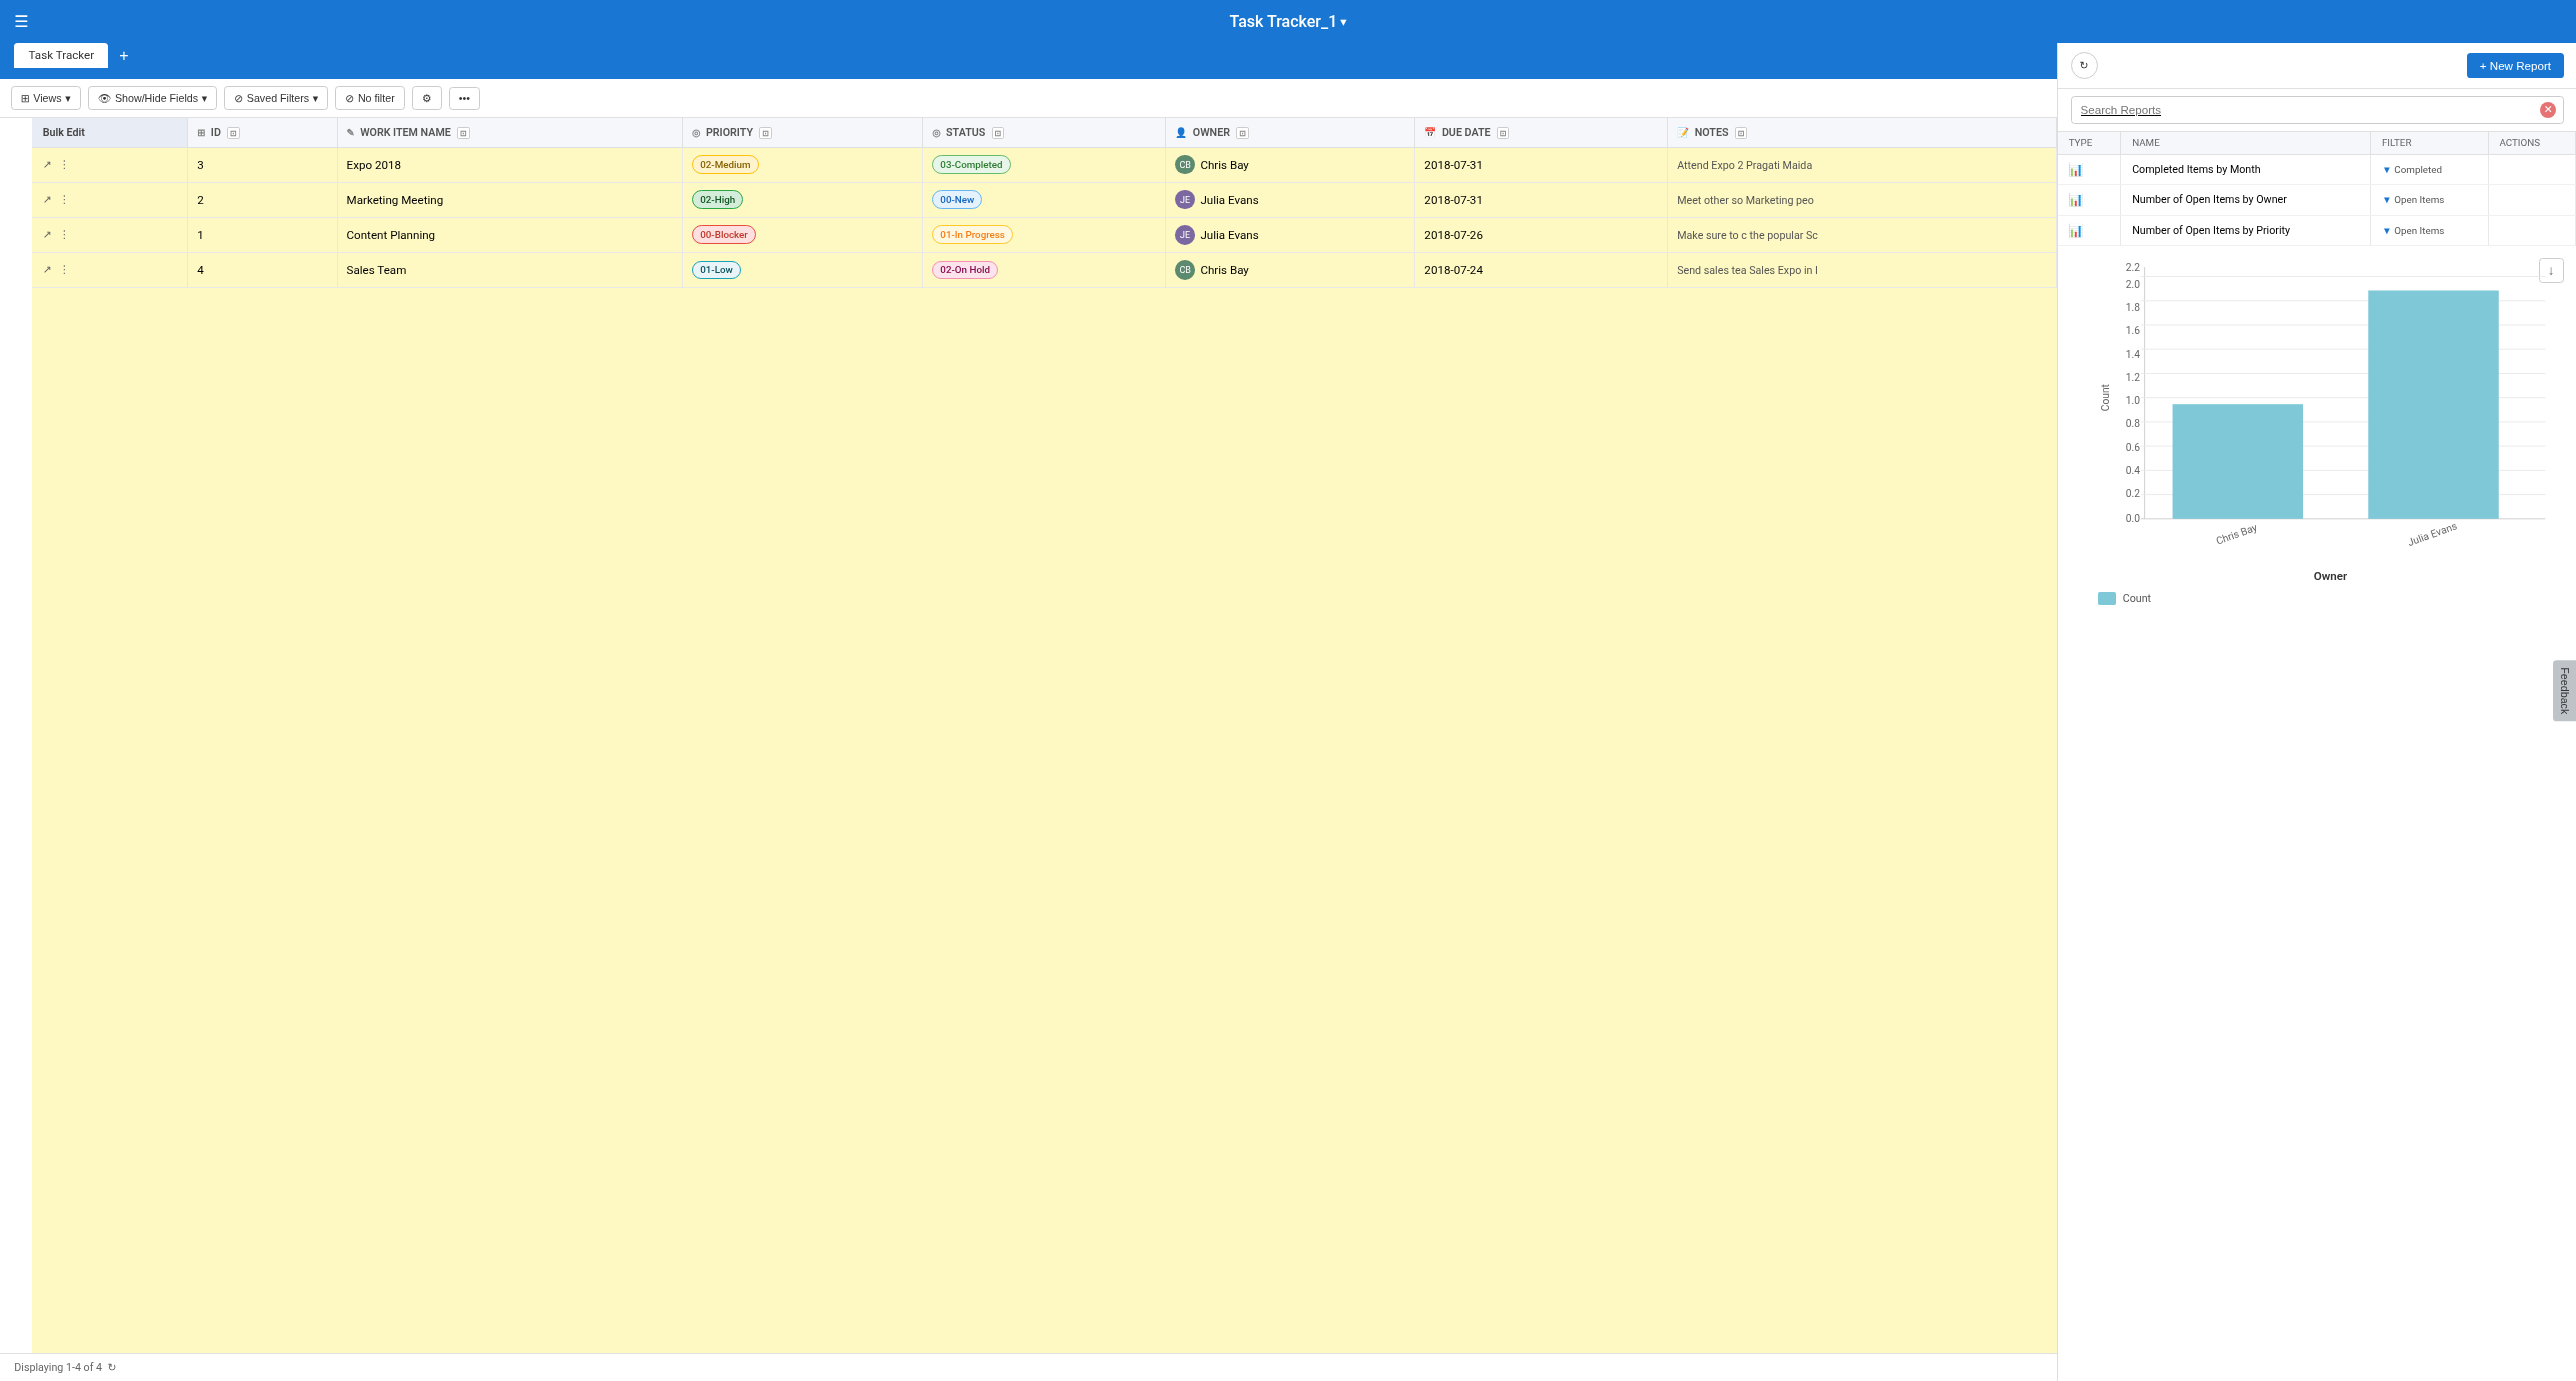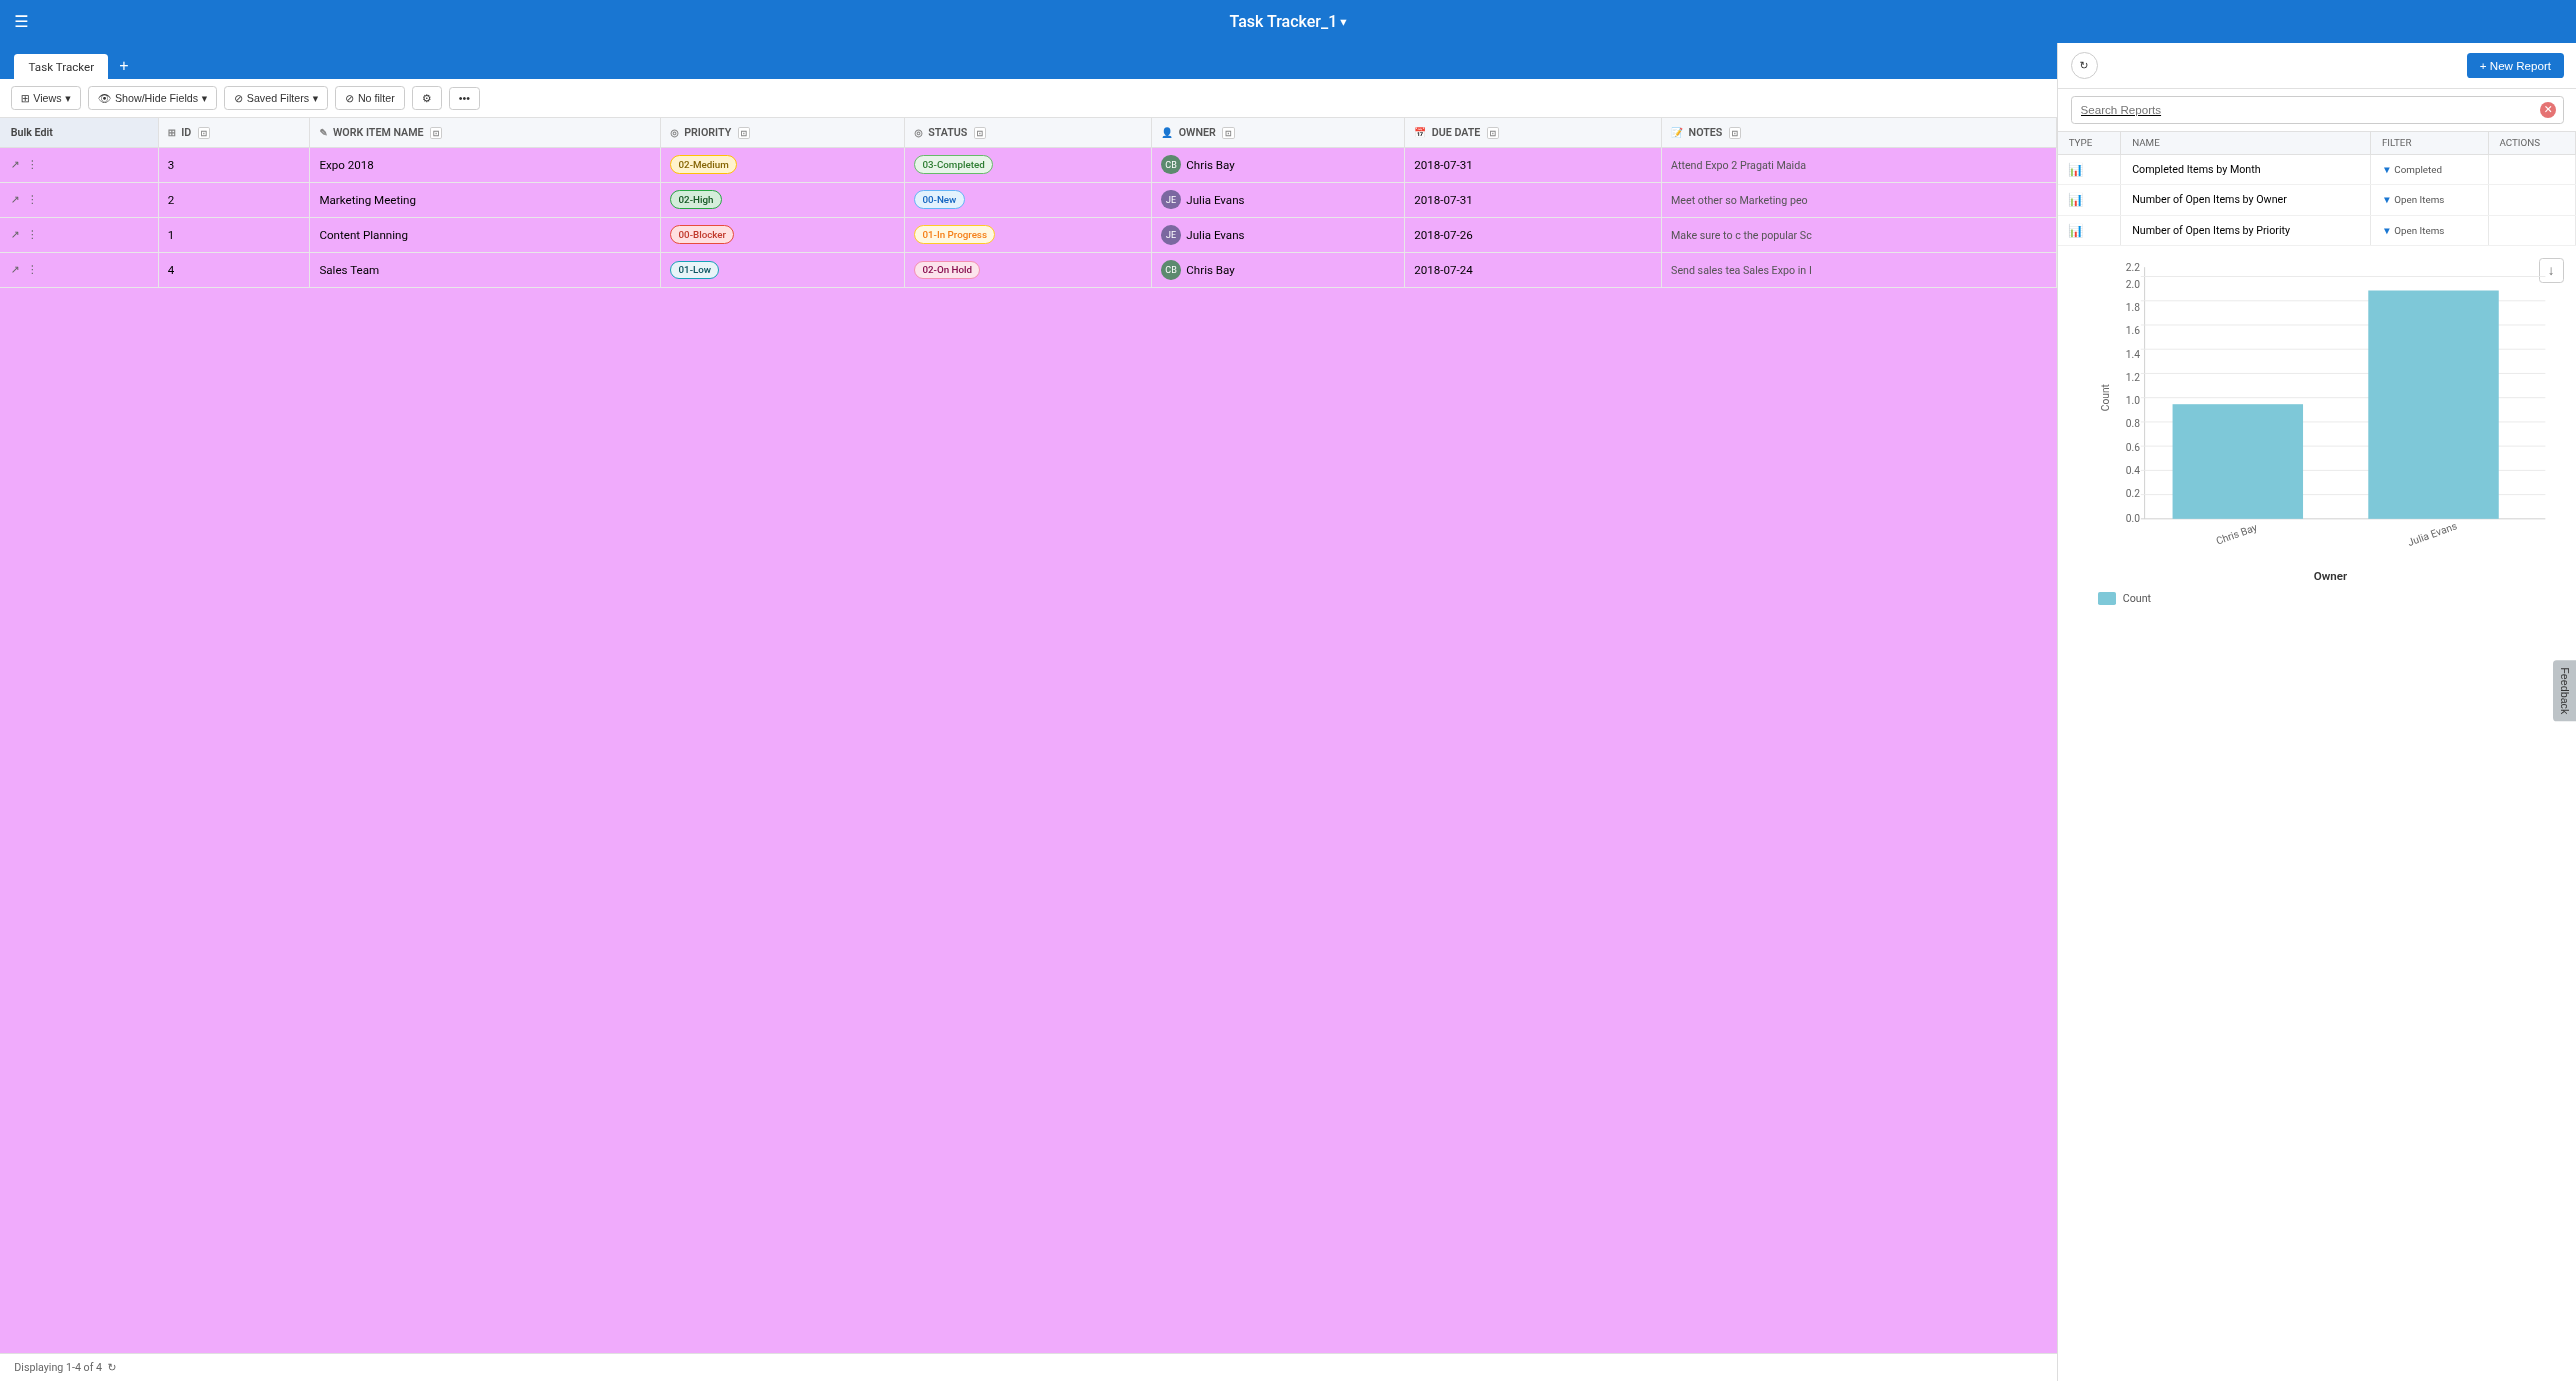--- a/index.html
+++ b/index.html
@@ -11,30 +11,30 @@
     .header-title { position: absolute; left: 50%; transform: translateX(-50%); font-size: 16px; font-weight: 500; display: flex; align-items: center; gap: 3px; }
     .header-title .dropdown-arrow { font-size: 12.5px; }
 
     
     .main-layout { display: flex; flex: 1; overflow: hidden; }
 
     
     .left-panel { flex: 1; display: flex; flex-direction: column; overflow: hidden; background: white; }
 
     
-    .tab-bar { background: #1976d2; display: flex; align-items: flex-end; padding: 0 14.3px; height: 36px; gap: 3.6px; }
+    .tab-bar { background: #1976d2; display: flex; align-items: flex-start; padding: 0 14.3px; height: 36px; gap: 3.6px; }
     .tab { background: white; color: #333; border-radius: 3.6px 3.6px 0 0; padding: 5.4px 14.3px; font-size: 11.6px; cursor: pointer; display: flex; align-items: center; gap: 5.4px; }
     .tab-add { color: white; background: none; border: none; font-size: 16px; cursor: pointer; padding: 3.6px 7.2px; }
 
     
     .toolbar { display: flex; align-items: center; padding: 7.2px 10.7px; gap: 7.2px; border-bottom: 0.9px solid #e0e0e0; background: white; }
     .toolbar-btn { display: flex; align-items: center; gap: 3.6px; padding: 4.5px 9px; border: 0.9px solid #ccc; border-radius: 3.6px; background: white; cursor: pointer; font-size: 10.7px; color: #333; }
 
     
-    .table-container { flex: 1; overflow: auto; background: #f0abfc; }
+    .table-container { flex: 1; overflow: auto; background: #fef9c3; margin-left: 32px; }
     table { width: 100%; border-collapse: collapse; font-size: 11.6px; }
     thead tr { background: #f5f7fa; }
     th { padding: 7.2px 9px; text-align: left; font-weight: 600; font-size: 10.7px; color: #555; border-bottom: 1.8px solid #e0e0e0; border-right: 0.9px solid #e0e0e0; white-space: nowrap; }
     td { padding: 7.2px 9px; border-bottom: 0.9px solid #e8e8e8; border-right: 0.9px solid #e8e8e8; vertical-align: middle; }
 
     
     .bulk-edit-th { background: #e8edf5; font-weight: 600; font-size: 10.7px; color: #444; padding: 7.2px 10.7px; }
 
     
     .row-controls { display: flex; align-items: center; gap: 3.6px; }

